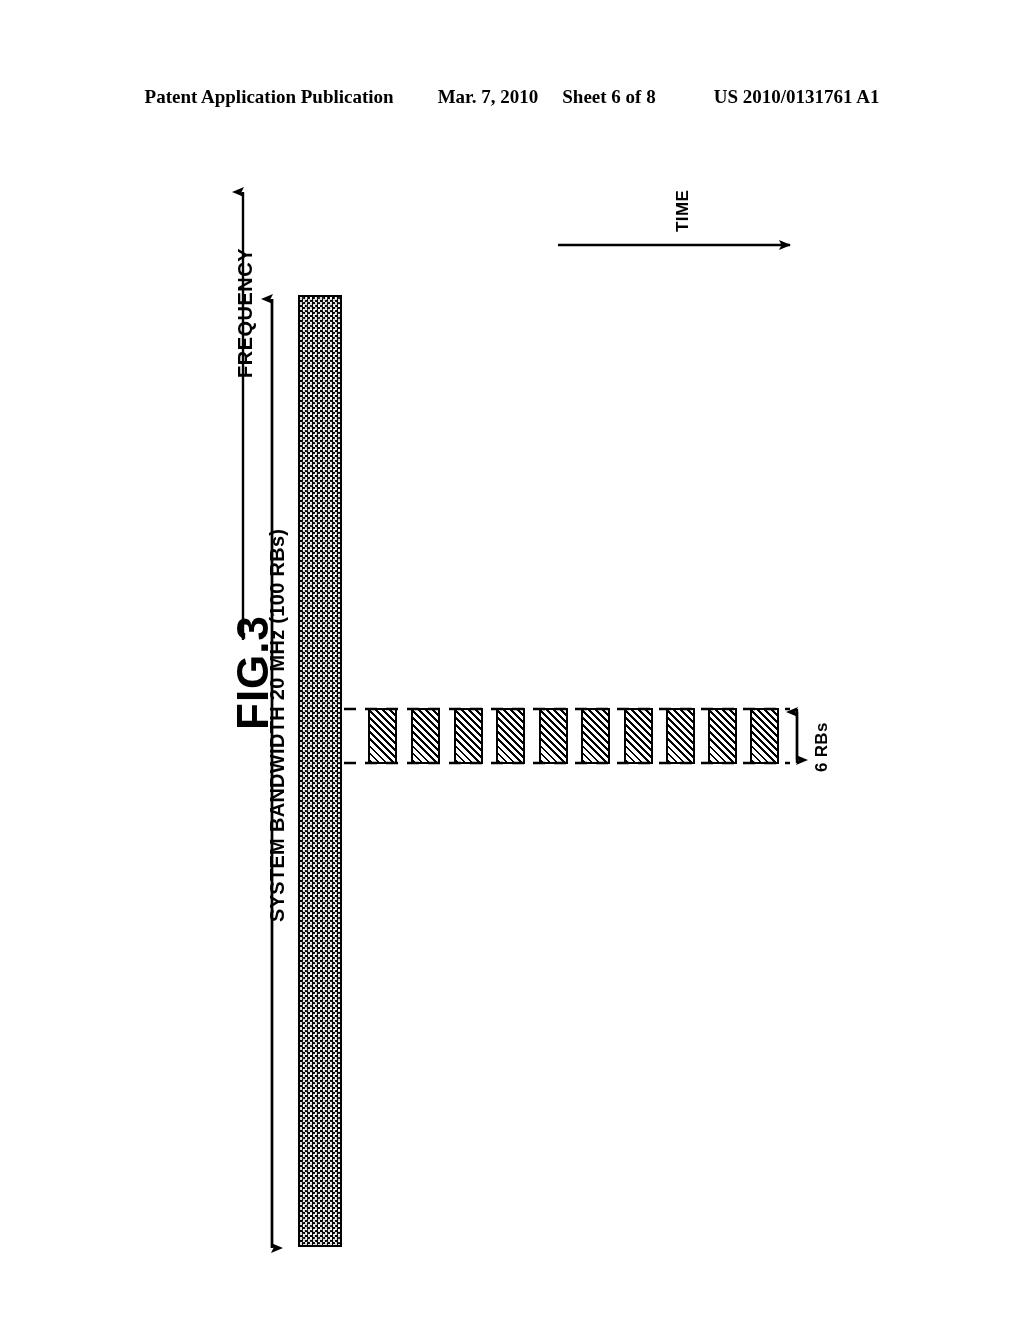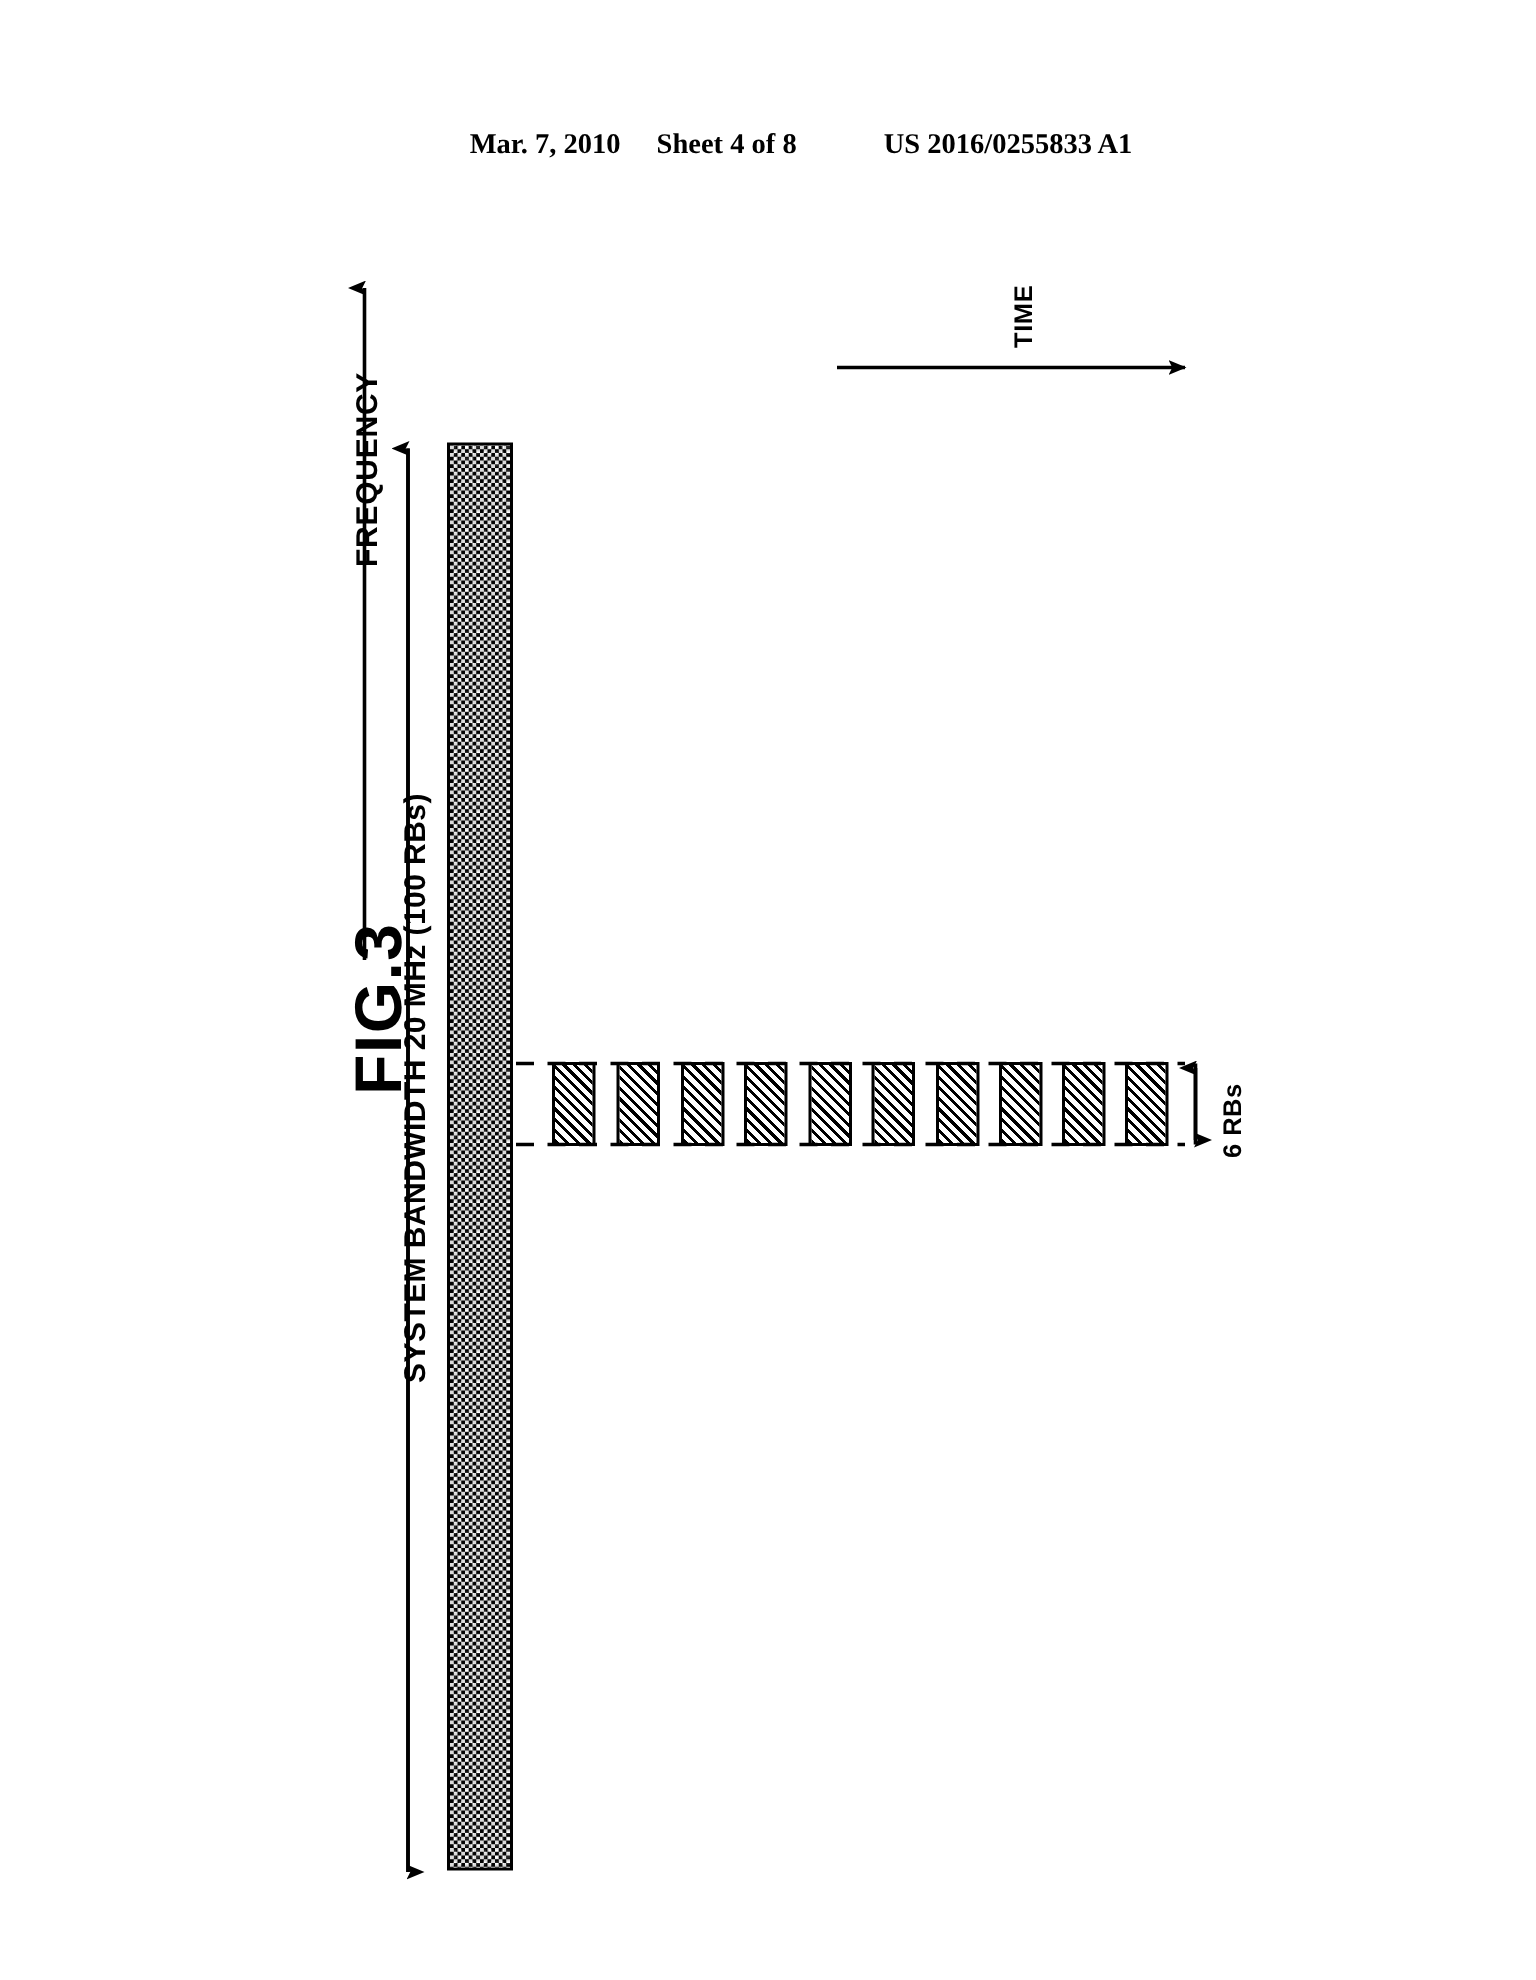--- a/index.html
+++ b/index.html
@@ -155,23 +155,24 @@
     top: 0;
     width: 1024px;
     height: 1320px;
     pointer-events: none;
   }
 </style>
 </head>
 <body>
 
 <div id="pub-header">
+  <span class="h-title">Patent Application Publication</span>
   <span class="h-date">Mar. 7, 2010</span>
-  <span class="h-sheet">Sheet 4 of 8</span>
-  <span class="h-num">US 2016/0255833 A1</span>
+  <span class="h-sheet">Sheet 6 of 8</span>
+  <span class="h-num">US 2010/0131761 A1</span>
 </div>
 
 <div id="figure">
 
   <div class="vtext" id="fig-label">FIG.3</div>
   <div class="vtext" id="freq-label">FREQUENCY</div>
   <div class="vtext" id="bw-label">SYSTEM BANDWIDTH 20 MHz (100 RBs)</div>
   <div class="vtext" id="time-label">TIME</div>
   <div class="vtext" id="rbs-label">6 RBs</div>
 

